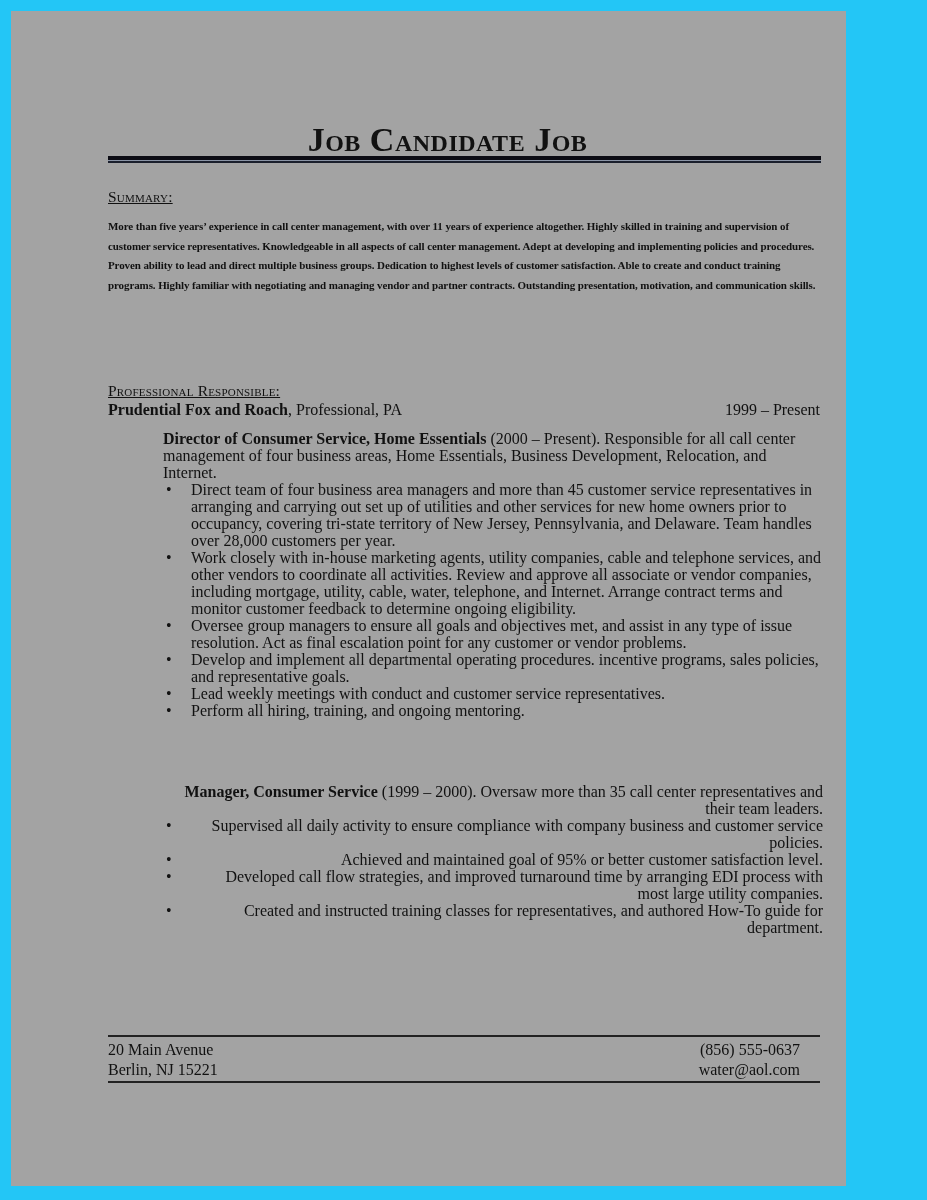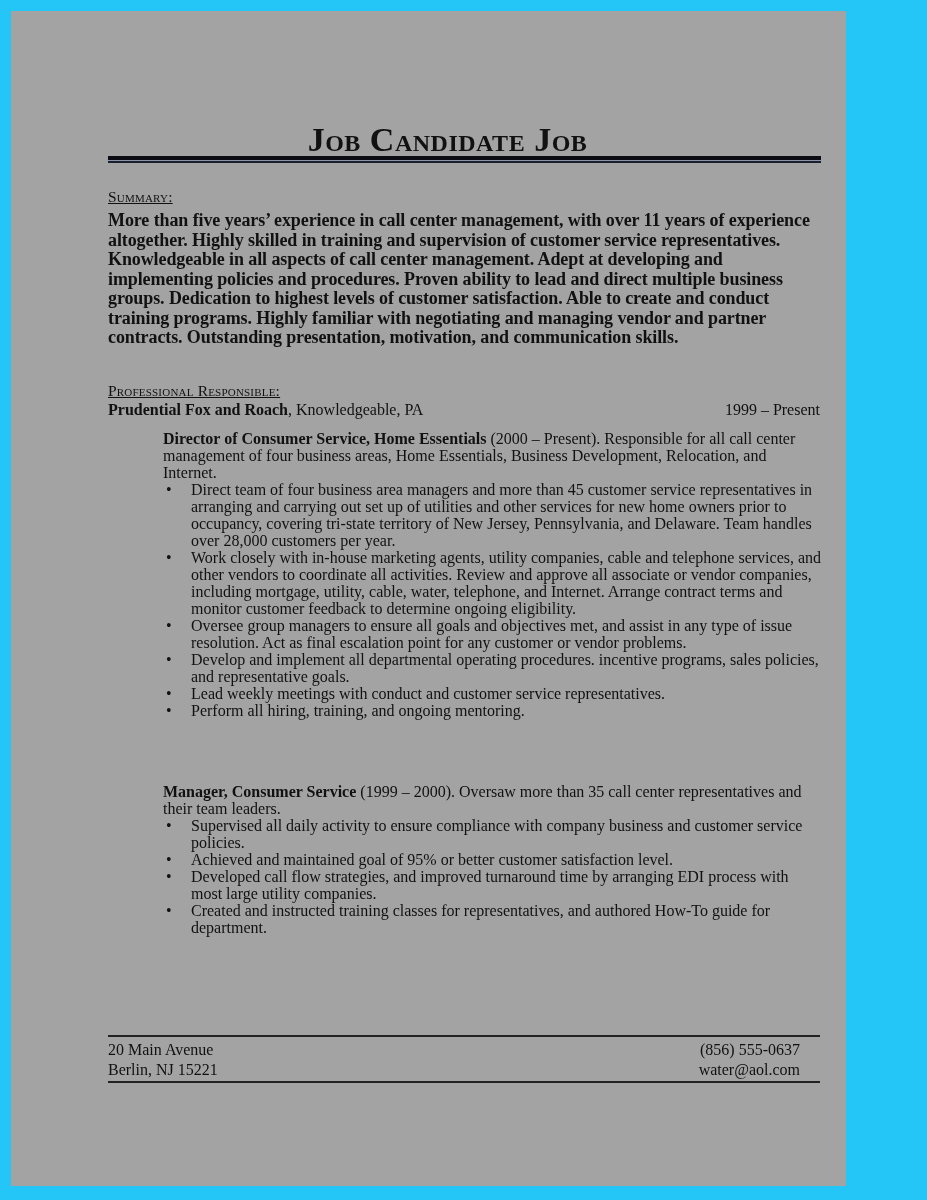--- a/index.html
+++ b/index.html
@@ -42,24 +42,24 @@
     .section-head {
       position: absolute;
       font-size: 15.5px;
       font-variant: small-caps;
       text-decoration: underline;
       letter-spacing: 0.2px;
     }
     .summary-head { left: 97px; top: 177px; }
     .summary-text {
       position: absolute;
-      left: 97px; top: 200px;
+      left: 97px; top: 206px;
       width: 720px;
       font-weight: bold;
-      font-size: 18px;
+      font-size: 11px;
       line-height: 19.5px;
       letter-spacing: -0.1px;
     }
     .bg-head { left: 97px; top: 371px; }
     .company-row {
       position: absolute;
       left: 97px; top: 390px;
       width: 712px;
       font-size: 16px;
       display: flex;
@@ -68,21 +68,21 @@
     .company-row .company-name { font-weight: bold; }
 
     .job-block {
       position: absolute;
       left: 152px;
       width: 660px;
       font-size: 16px;
       line-height: 17px;
     }
     .job1 { top: 419px; }
-    .job2 { top: 772px; }
+    .job2 { top: 772px; text-align: right; }
     .job-title { font-weight: bold; }
     ul.bullets {
       margin: 0; padding: 0;
       list-style: none;
     }
     ul.bullets li {
       position: relative;
       padding-left: 28px;
     }
     ul.bullets li .bullet {
@@ -115,21 +115,21 @@
     <div class="thick"></div>
     <div class="gap"></div>
     <div class="thin"></div>
   </div>
 
   <div class="section-head summary-head">Summary:</div>
   <div class="summary-text">More than five years’ experience in call center management, with over 11 years of experience altogether.  Highly skilled in training and supervision of customer service representatives.  Knowledgeable in all aspects of call center management.  Adept at developing and implementing policies and procedures.  Proven ability to lead and direct multiple business groups.  Dedication to highest levels of customer satisfaction.  Able to create and conduct training programs.  Highly familiar with negotiating and managing vendor and partner contracts.  Outstanding presentation, motivation, and communication skills.</div>
 
   <div class="section-head bg-head">Professional Responsible:</div>
   <div class="company-row">
-    <span><span class="company-name">Prudential Fox and Roach</span><span>, Knowledgeable, PA</span></span>
+    <span><span class="company-name">Prudential Fox and Roach</span><span>, Professional, PA</span></span>
     <span>1999 – Present</span>
   </div>
 
   <div class="job-block job1">
     <div><span class="job-title">Director of Consumer Service, Home Essentials</span><span> (2000 – Present).  Responsible for all call center management of four business areas, Home Essentials, Business Development, Relocation, and Internet.</span></div>
     <ul class="bullets">
       <li><span class="bullet">•</span><span>Direct team of four business area managers and more than 45 customer service representatives in arranging and carrying out set up of utilities and other services for new home owners prior to occupancy, covering tri-state territory of New Jersey, Pennsylvania, and Delaware.  Team handles over 28,000 customers per year.</span></li>
       <li><span class="bullet">•</span><span>Work closely with in-house marketing agents, utility companies, cable and telephone services, and other vendors to coordinate all activities.  Review and approve all associate or vendor companies, including mortgage, utility, cable, water, telephone, and Internet.  Arrange contract terms and monitor customer feedback to determine ongoing eligibility.</span></li>
       <li><span class="bullet">•</span><span>Oversee group managers to ensure all goals and objectives met, and assist in any type of issue resolution.  Act as final escalation point for any customer or vendor problems.</span></li>
       <li><span class="bullet">•</span><span>Develop and implement all departmental operating procedures. incentive programs, sales policies, and representative goals.</span></li>

